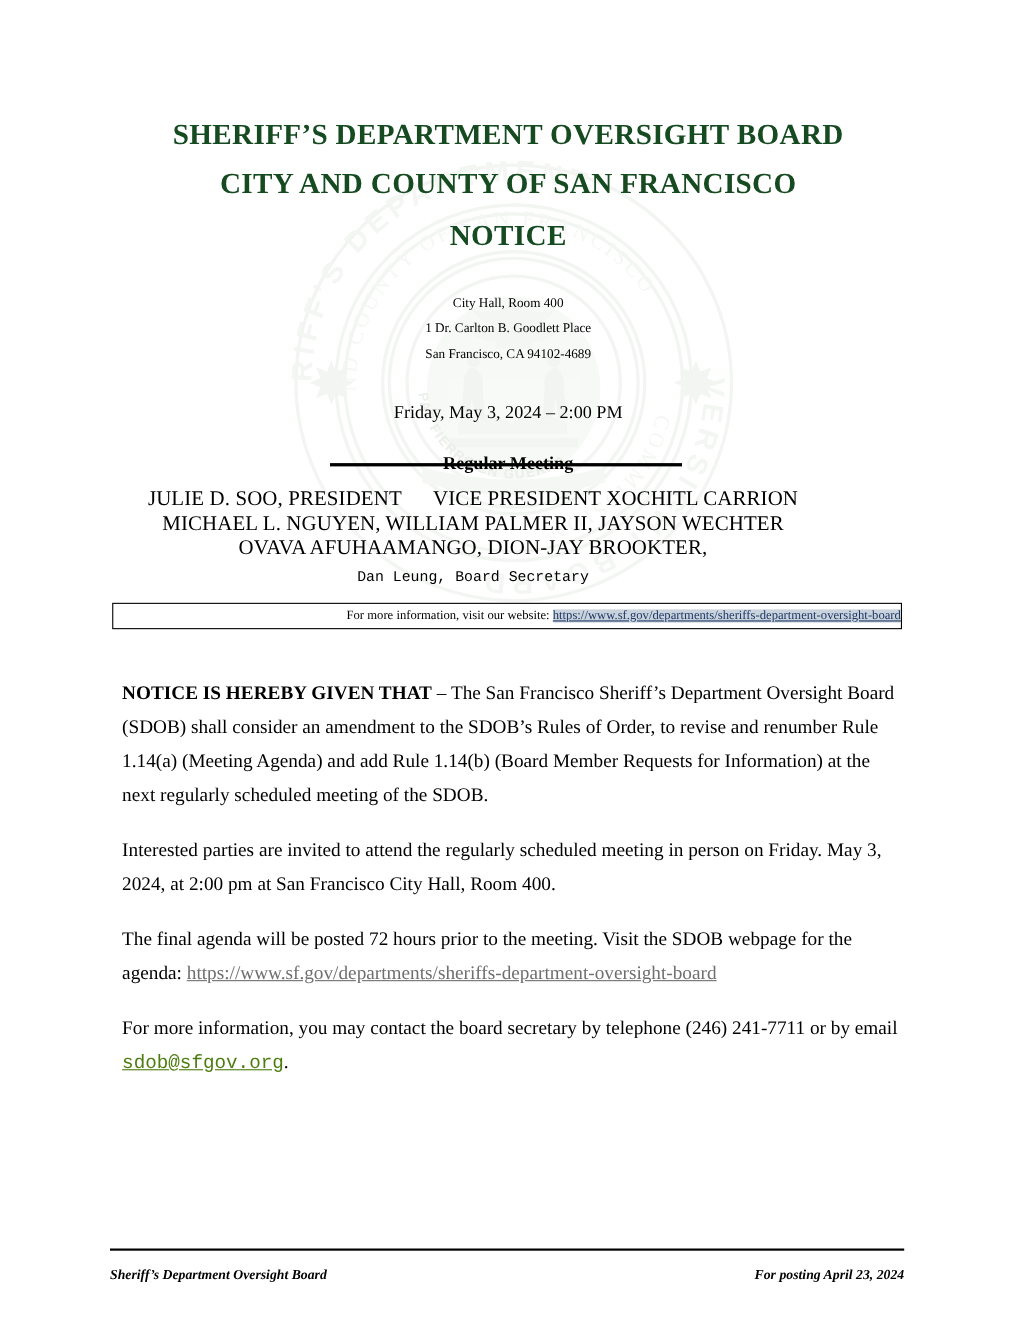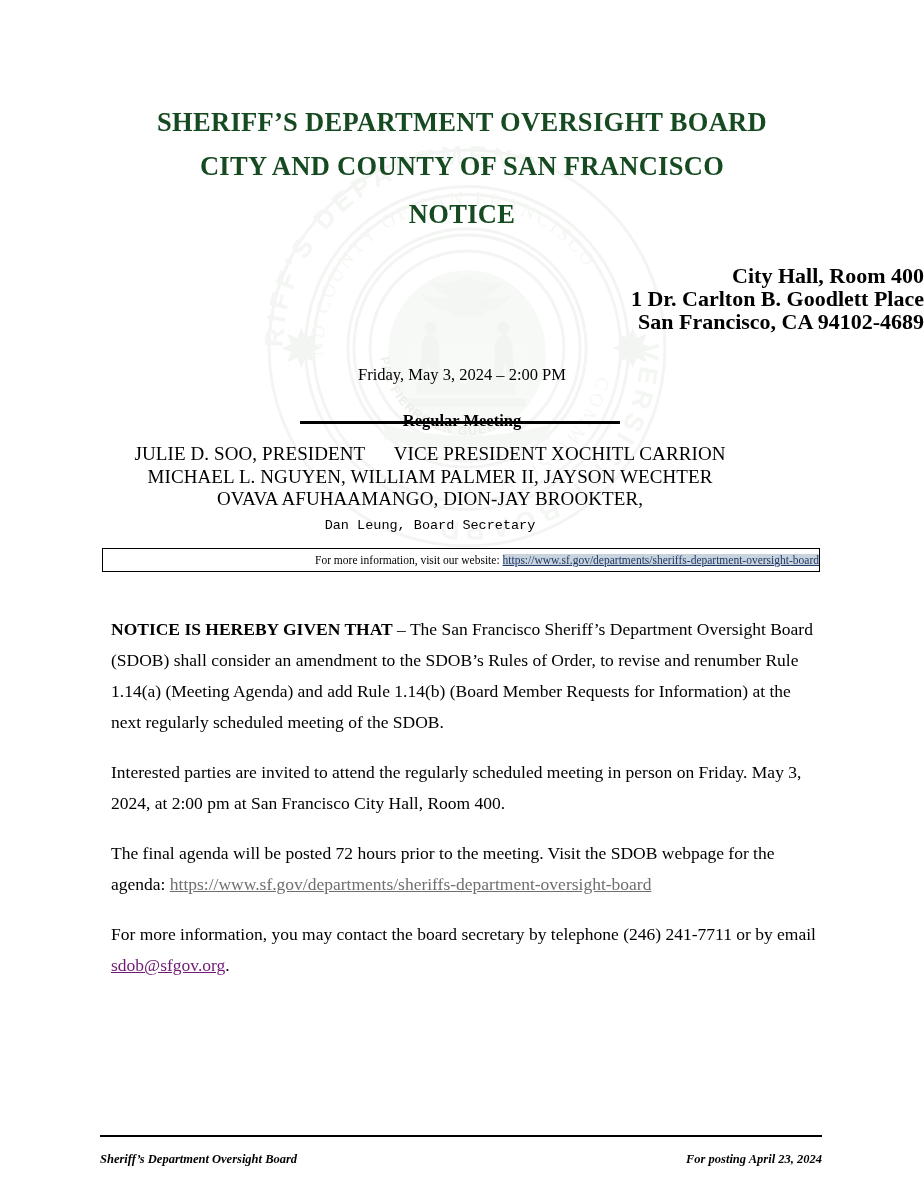--- a/index.html
+++ b/index.html
@@ -58,24 +58,23 @@
   }
 
   .addr-block {
     position: absolute;
     left: 0;
     top: 264px;
     width: 924px;
     text-align: center;
   }
   .addr-line {
-    font-weight: bold;
-    font-size: 22px;
+    font-weight: normal;
+    font-size: 12px;
     line-height: 23px;
-    text-align: right;
   }
 
   .datetime-block {
     position: absolute;
     left: 0;
     top: 363px;
     width: 924px;
     text-align: center;
   }
   .datetime-line {
@@ -156,22 +155,23 @@
     margin: 0 0 19px 0;
   }
   .para .lead {
     font-weight: bold;
   }
   .inline-link {
     color: #6f6f6f;
     text-decoration: underline;
   }
   .mail-link {
-    color: #701a75;
+    color: #4d7c0f;
     text-decoration: underline;
+    font-family: Liberation Mono, monospace;
   }
 
   
   .footer-rule {
     position: absolute;
     left: 100px;
     top: 1135px;
     width: 722px;
     height: 2px;
     background: #000000;

